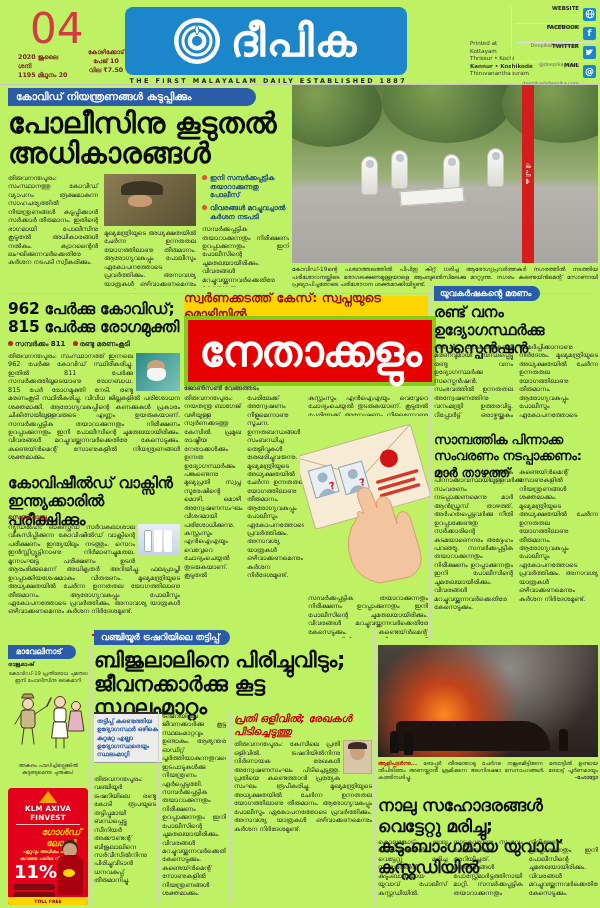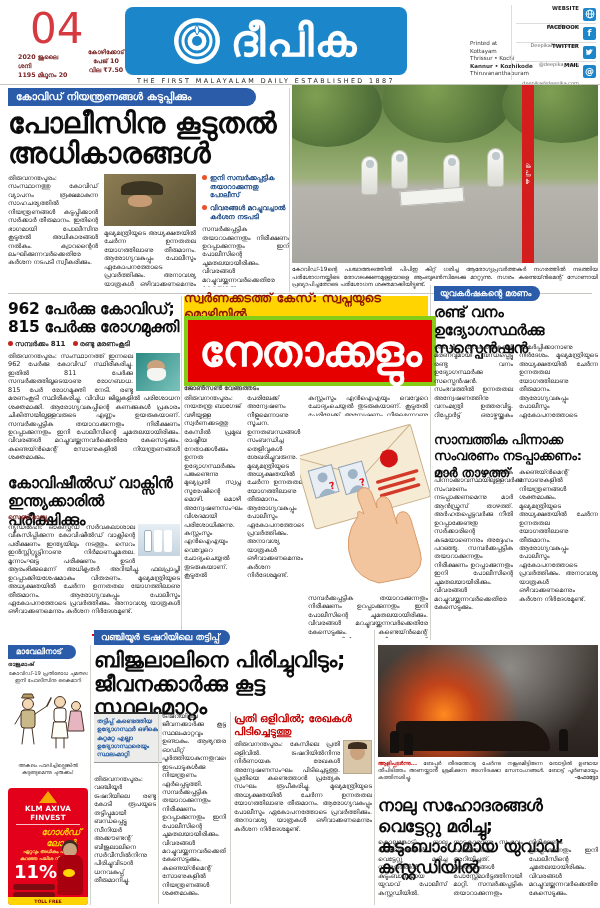--- a/index.html
+++ b/index.html
@@ -1,33 +1,33 @@
 <!DOCTYPE html>
 <html><head>
 <meta charset="utf-8">
 <style>
   html,body{margin:0;padding:0;background:#e8e8e8;}
-  .page{position:relative;width:600px;height:908px;background:#ffffff;margin:0 auto;overflow:hidden;
+  .page{position:relative;width:600px;height:908px;background:#bef264;margin:0 auto;overflow:hidden;
         font-family:"DejaVu Sans","Liberation Sans",sans-serif;color:#1b1b1b;}
   .abs{position:absolute;}
   .body-txt{font-size:6.5px;line-height:1.3;text-align:justify;color:#222;}
   .cols2{column-count:2;column-gap:6px;}
   .cols3{column-count:3;column-gap:6px;}
   .vr{position:absolute;width:1px;background:#d2d2cd;}
   .hr{position:absolute;height:1px;background:#c7c7c2;}
   .kicker{background:#2a5caa;color:#fff;font-weight:bold;border-radius:0 9px 9px 0;
           padding:2px 10px 3px 8px;display:inline-block;}
   .maroon{color:#7a2020;}
   
   .m-day{font-size:42px;color:#d53a40;line-height:1;}
   .m-small{font-size:6.3px;font-weight:bold;line-height:1.45;}
   .m-logo{background:#1b86ca;border-radius:8px;display:flex;align-items:center;justify-content:center;gap:10px;}
   .m-name{font-size:44px;font-weight:800;color:#fff;letter-spacing:1px;}
   .badge{width:46px;height:46px;background:#fff;border-radius:50%;display:flex;align-items:center;justify-content:center;}
-  .m-tag{font-size:6.4px;font-weight:normal;letter-spacing:2.4px;color:#222;text-align:center;}
+  .m-tag{font-size:6.4px;font-weight:bold;letter-spacing:2.4px;color:#222;text-align:right;}
   .soc-row{display:flex;align-items:center;justify-content:flex-end;gap:4px;height:18px;border-top:1px solid #ddd;}
   .soc-row:first-child{border-top:none;}
   .soc-txt{text-align:right;line-height:1.15;}
   .soc-l{font-size:5.4px;font-weight:bold;color:#222;}
   .soc-v{font-size:5px;color:#666;}
   .ic{width:13px;height:13px;background:#1b86ca;color:#fff;border-radius:2px;display:flex;
       align-items:center;justify-content:center;font-size:9px;font-weight:bold;flex:0 0 13px;}
   
   .h-main{font-weight:800;color:#0c0c0c;line-height:1.05;letter-spacing:-0.3px;}
   .blt{display:flex;gap:3px;font-size:6.9px;font-weight:bold;color:#10407e;line-height:1.25;margin-bottom:4px;text-align:left;}
@@ -58,21 +58,21 @@
   .portrait{float:right;width:27px;height:32px;margin:0 0 2px 3px;background:#d9c6a8;position:relative;overflow:hidden;border:1px solid #b9a98c;}
   .portrait::before{content:"";position:absolute;left:22%;top:12%;width:56%;height:48%;background:#caa27e;border-radius:50%;}
   .portrait::after{content:"";position:absolute;left:16%;top:4%;width:68%;height:22%;background:#3c2d20;border-radius:50% 50% 0 0;}
   
   .ybar{background:#ffd400;color:#8d1300;font-weight:800;display:flex;align-items:center;justify-content:center;}
   .redbox{background:#e60000;border:4px solid #84cc16;display:flex;align-items:center;justify-content:center;}
   .redbox span{font-size:43px;font-weight:800;color:#fff;letter-spacing:-1px;}
   
   .hi-box{background:#ececea;border-top:2px solid #2b2b2b;border-bottom:1px solid #999;
           padding:3px 3px;font-size:6.2px;font-weight:bold;color:#16509e;line-height:1.35;text-align:left;}
-  .subhead-red{color:#c40000;font-weight:800;}
+  .subhead-red{color:#c40000;font-weight:800;font-style:italic;}
   
   .ad{background:#e2001b;border-radius:4px;text-align:center;color:#fff;overflow:hidden;}
   .tri{width:0;height:0;border-left:9px solid transparent;border-right:9px solid transparent;
        border-bottom:12px solid #f7a600;margin:3px auto 1px;}
   .ad-brand{font-size:7.2px;font-weight:800;letter-spacing:0.2px;}
   .deco{background:rgba(255,255,255,0.75);height:1px;margin:2px 8px;}
   .ad-prod{color:#ffd700;font-weight:800;font-style:italic;font-size:9px;margin-top:2px;padding-left:26px;}
   .ad-sub{color:#ffe95e;font-size:4.8px;font-weight:bold;line-height:1.4;}
   .ad-rate{font-size:18px;font-weight:800;line-height:1;margin-top:1px;text-align:left;padding-left:6px;}
   .pill{width:42px;height:6px;background:#7e0b12;border-radius:3px;margin:2.5px 0 0 5px;}

